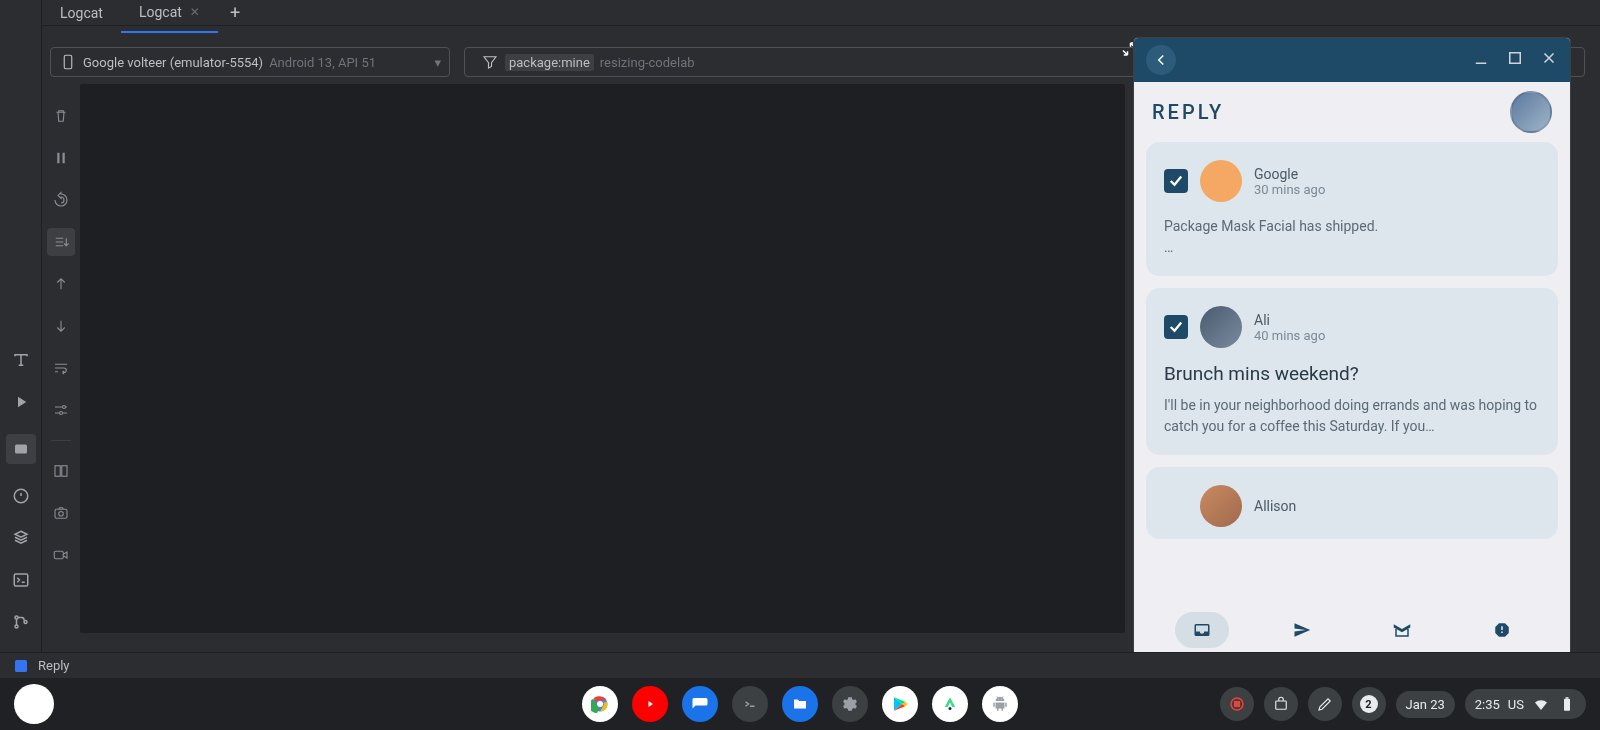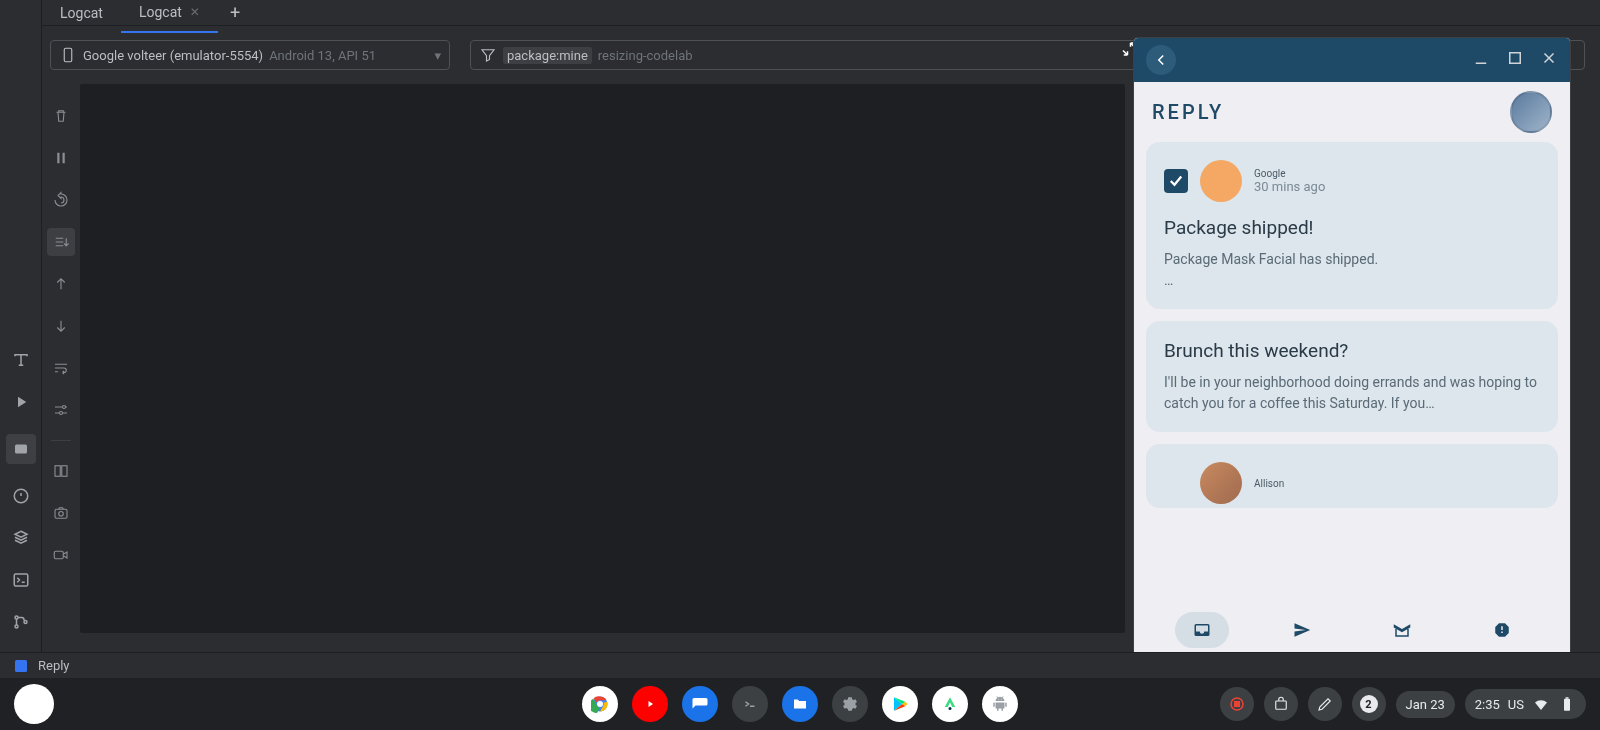--- a/index.html
+++ b/index.html
@@ -11,25 +11,25 @@
 .left-rail .rail-icon.active { background: #3d3f42; border-radius: 4px; width: 30px; height: 30px; }
 
 
 .logcat-tabs { position: absolute; left: 42px; top: 0; right: 0; height: 26px; background: #2b2d30; display: flex; align-items: center; border-bottom: 1px solid #1e1f22; }
 .tab { padding: 0 18px; height: 40px; display: flex; align-items: center; gap: 8px; color: #bcbec4; font-size: 14px; cursor: pointer; }
 .tab.active { border-bottom: 2px solid #3574f0; }
 .tab .close-x { color: #6b6d70; font-size: 12px; }
 .tab-add { padding: 0 12px; color: #bcbec4; font-size: 18px; cursor: pointer; }
 
 
-.logcat-toolbar { position: absolute; left: 42px; top: 40px; right: 7px; height: 44px; display: flex; align-items: flex-start; padding: 0 8px; gap: 20px; }
+.logcat-toolbar { position: absolute; left: 42px; top: 40px; right: 7px; height: 44px; display: flex; align-items: center; padding: 0 8px; gap: 14px; }
 .device-select { height: 30px; background: #2b2d30; border: 1px solid #4e5156; border-radius: 4px; display: flex; align-items: center; padding: 0 8px; gap: 6px; font-size: 13px; min-width: 400px; cursor: pointer; }
 .device-select .dim { color: #6f737a; }
 .device-select .arrow { margin-left: auto; color: #6f737a; }
-.filter-input { height: 30px; background: #2b2d30; border: 1px solid #4e5156; border-radius: 4px; display: flex; align-items: center; padding: 0 8px; gap: 6px; font-size: 13px; flex: 1; }
+.filter-input { height: 30px; background: #2b2d30; border: 1px solid #4e5156; border-radius: 4px; display: flex; align-items: center; padding: 0 16px; gap: 6px; font-size: 13px; flex: 1; }
 .filter-input .pkg { background: #3d3f42; padding: 1px 4px; border-radius: 2px; color: #bcbec4; }
 .filter-input .dim { color: #6f737a; }
 
 
 .logcat-side { position: absolute; left: 42px; top: 84px; width: 38px; display: flex; flex-direction: column; align-items: center; gap: 14px; padding-top: 18px; }
 .logcat-side .s-icon { width: 28px; height: 28px; color: #8a8d93; display: flex; align-items: center; justify-content: center; cursor: pointer; border-radius: 4px; }
 .logcat-side .s-icon.active { background: #3d3f42; }
 .logcat-side .sep { width: 20px; height: 1px; background: #3d3f42; margin: 2px 0; }
 
 .log-area { position: absolute; left: 80px; top: 84px; width: 1045px; height: 549px; background: #1e1f22; border-radius: 2px; }
@@ -47,21 +47,21 @@
 .app-header { height: 60px; background: #efeef2; display: flex; align-items: center; padding: 0 18px; }
 .app-header .title { color: #1f4a67; font-size: 20px; font-weight: 500; letter-spacing: 3px; }
 .app-header .avatar { margin-left: auto; width: 42px; height: 42px; border-radius: 50%; background: linear-gradient(135deg, #5b7a9f, #9fb4c9); border: 2px solid rgba(0,0,0,0.1); }
 .app-body { background: #efeef2; height: 455px; overflow: hidden; padding: 0 12px; }
 .email-card { background: #dde6ec; border-radius: 14px; padding: 18px; margin-bottom: 12px; }
 .card-head { display: flex; align-items: center; gap: 12px; margin-bottom: 14px; }
 .checkbox { width: 24px; height: 24px; background: #1f4a67; border-radius: 4px; display: flex; align-items: center; justify-content: center; color: #fff; flex-shrink: 0; }
 .sender-avatar { width: 42px; height: 42px; border-radius: 50%; background: #f4a864; flex-shrink: 0; }
 .sender-avatar.a2 { background: linear-gradient(135deg, #4a5a6f, #7a8a9f); }
 .sender-info { display: flex; flex-direction: column; }
-.sender-name { color: #4a5a66; font-size: 10px; }
+.sender-name { color: #4a5a66; font-size: 14px; }
 .sender-time { color: #7a8a96; font-size: 13px; }
 .card-subject { color: #2a3a46; font-size: 19px; margin-bottom: 10px; }
 .card-preview { color: #5a6a76; font-size: 14px; line-height: 1.5; }
 
 .app-nav { height: 66px; background: #efeef2; display: flex; align-items: center; justify-content: space-around; padding: 0 18px; }
 .nav-btn { width: 54px; height: 36px; display: flex; align-items: center; justify-content: center; color: #1f4a67; cursor: pointer; border-radius: 18px; }
 .nav-btn.active { background: #d5dee5; }
 
 
 .resize-handle { position: absolute; right: 462px; top: 40px; color: #fff; cursor: nwse-resize; }
@@ -257,28 +257,39 @@
             <svg viewBox="0 0 24 24" fill="none" stroke="currentColor" stroke-width="3">
               <path d="M5 12l5 5 9-11"></path>
             </svg>
           </div>
         <div class="sender-avatar"></div>
         <div class="sender-info">
           <div class="sender-name">Google</div>
           <div class="sender-time">30 mins ago</div>
         </div>
       </div>
-      <div class="card-subject">Package shipped!</div>
       <div class="card-preview"><span>Package Mask Facial has shipped.</span><br><span>…</span></div>
     </div>
     <div class="email-card">
-      <div class="card-subject">Brunch this weekend?</div>
+      <div class="card-head">
+        <div class="checkbox">
+            <svg viewBox="0 0 24 24" fill="none" stroke="currentColor" stroke-width="3">
+              <path d="M5 12l5 5 9-11"></path>
+            </svg>
+          </div>
+        <div class="sender-avatar a2"></div>
+        <div class="sender-info">
+          <div class="sender-name">Ali</div>
+          <div class="sender-time">40 mins ago</div>
+        </div>
+      </div>
+      <div class="card-subject">Brunch mins weekend?</div>
       <div class="card-preview">I'll be in your neighborhood doing errands and was hoping to catch you for a coffee this Saturday. If you…</div>
     </div>
-    <div class="email-card" style="padding-bottom:4px;">
+    <div class="email-card" style="padding-bottom:12px;">
       <div class="card-head" style="margin-bottom:0;">
         <div style="width:24px"></div>
         <div class="sender-avatar" style="background:linear-gradient(135deg,#c98a5f,#9f6a4f)"></div>
         <div class="sender-info">
           <div class="sender-name">Allison</div>
         </div>
       </div>
     </div>
   </div>
   <div class="app-nav">

